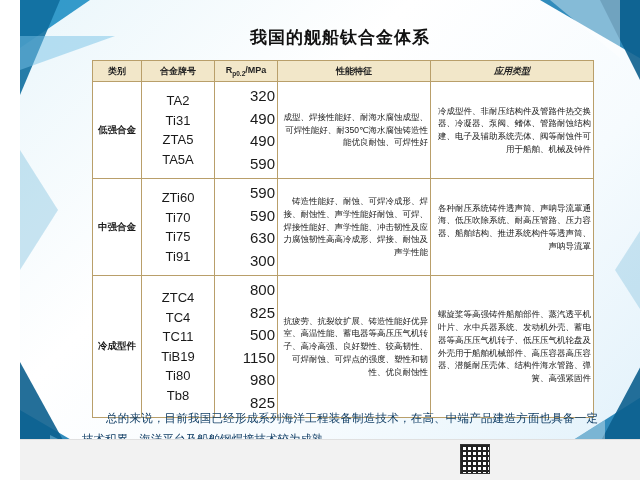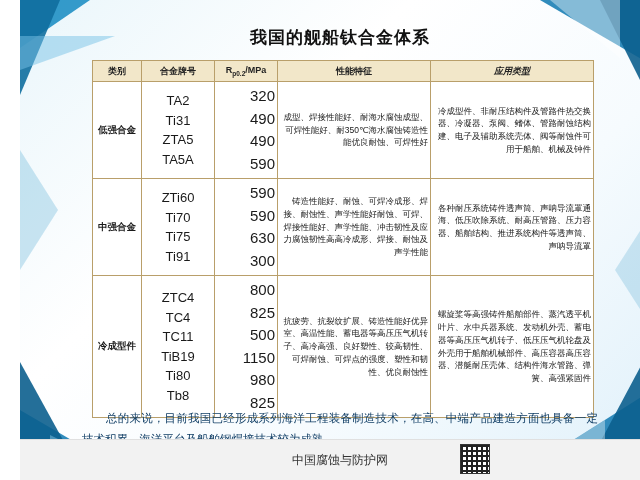--- a/index.html
+++ b/index.html
@@ -166,15 +166,14 @@
           <td class="app">螺旋桨等高强铸件船舶部件、蒸汽透平机叶片、水中兵器系统、发动机外壳、蓄电器等高压压气机转子、低压压气机轮盘及外壳用于船舶机械部件、高压容器高压容器、潜艇耐压壳体、结构件海水管路、弹簧、高强紧固件</td>
         </tr>
       </tbody>
     </table>
   </div>
 
   <div class="summary">总的来说，目前我国已经形成系列海洋工程装备制造技术，在高、中端产品建造方面也具备一定技术积累，海洋平台及船舶钢焊接技术较为成熟。</div>
 
   <div class="footer">
     <div class="qr"></div>
-    <div class="footer-text">中国腐蚀与防护网</div>
   </div>
 </div>
 
 </body></html>

